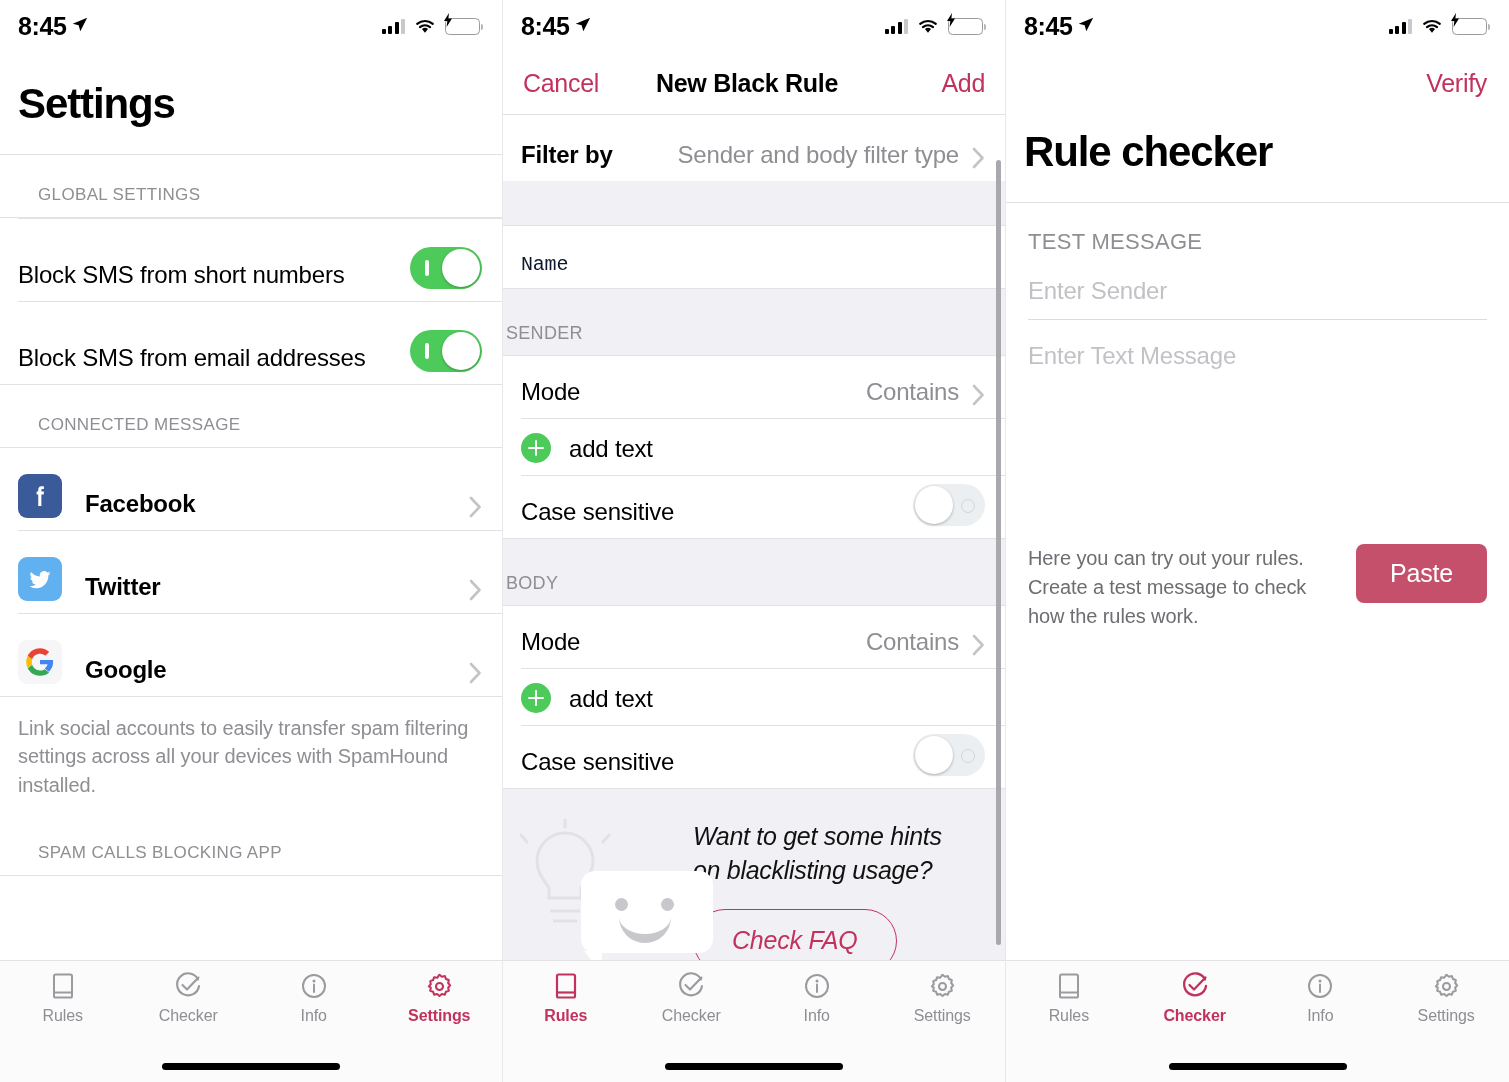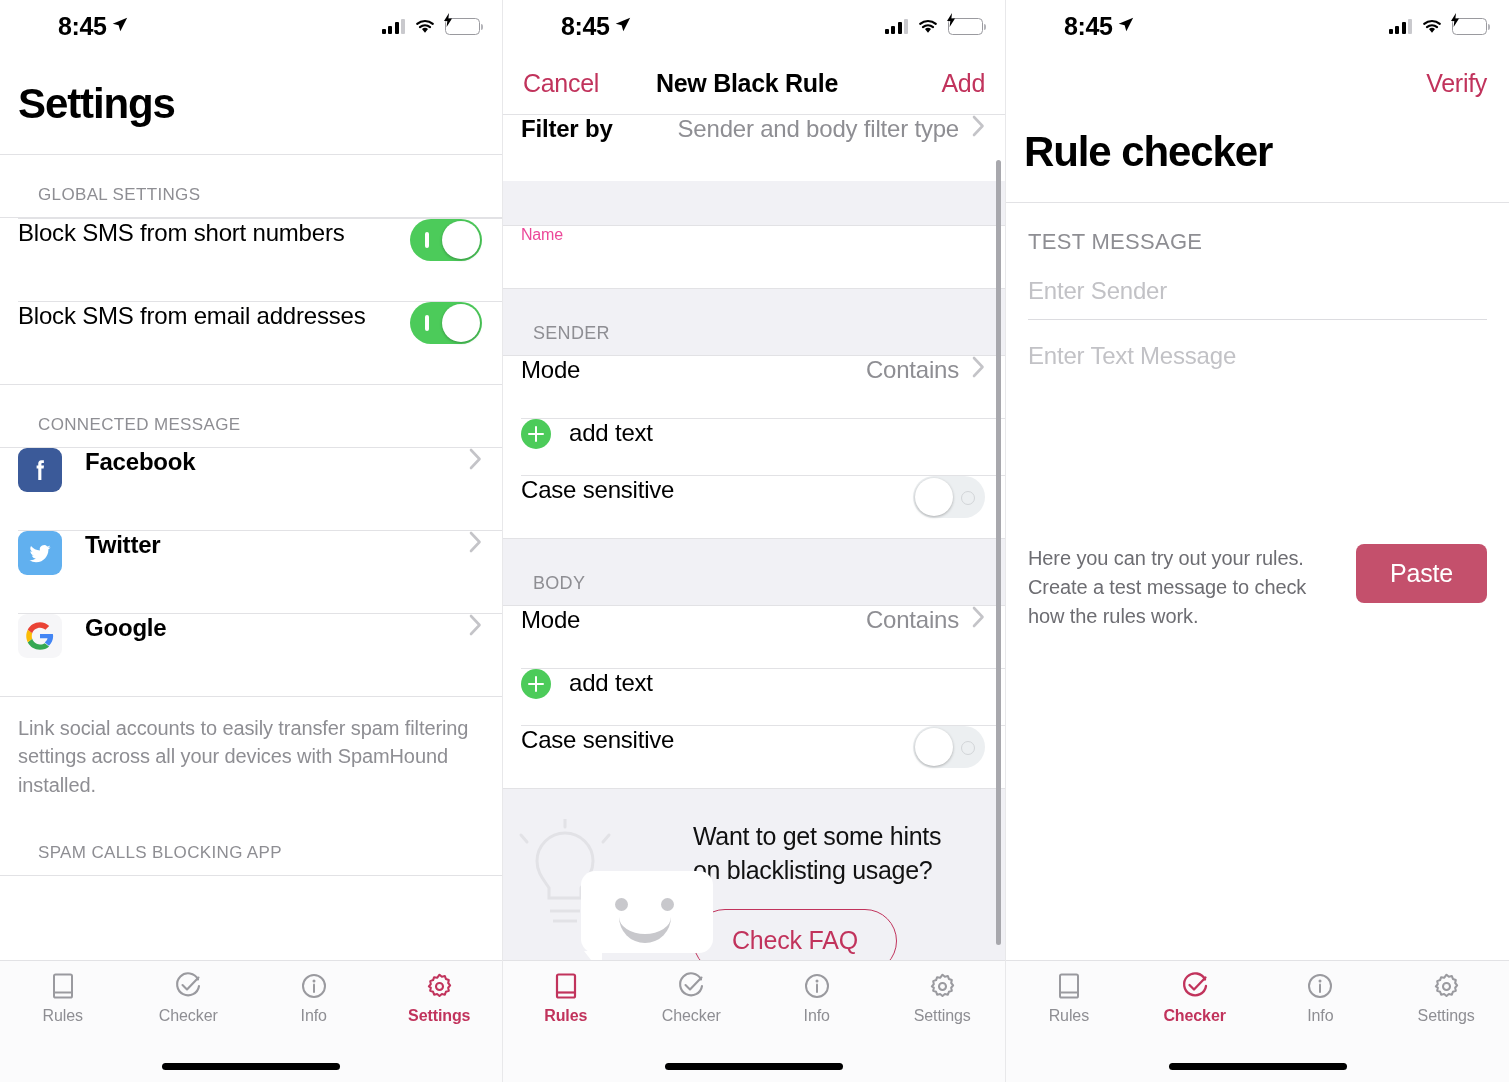--- a/index.html
+++ b/index.html
@@ -19,21 +19,20 @@
     border-right: 1px solid #e8e8ea;
   }
   .screen:last-child { border-right: none; }
 
   
   .statusbar {
     height: 52px;
     display: flex; align-items: center; justify-content: space-between;
     padding: 0 22px 0 18px;
     position: relative;
-    margin-left: 40px;
   }
   .sb-left { display: flex; align-items: center; gap: 5px; }
   .sb-time { font-size: 25px; font-weight: 700; color: #000; letter-spacing: -0.4px; }
   .sb-loc { width: 17px; height: 17px; display:inline-block; position: relative; top: -2px;}
   .sb-right { display: flex; align-items: center; gap: 9px; }
   .sig { display: flex; align-items: flex-end; gap: 2.5px; height: 16px; }
   .sig i { width: 4px; background: #000; border-radius: 1px; display:block; }
   .sig i:nth-child(1){ height: 5px; }
   .sig i:nth-child(2){ height: 8.5px; }
   .sig i:nth-child(3){ height: 12px; }
@@ -61,22 +60,22 @@
   .grouphdr {
     font-size: 17px; color: #8e8e93; letter-spacing: 0.35px;
     padding: 30px 18px 12px 18px;
     text-transform: none;
     margin-left: 20px;
   }
 
   
   .cell {
     min-height: 82px;
-    display: flex; align-items: flex-start;
-    padding: 0 20px 0 18px;
+    display: flex; align-items: flex-end;
+    padding: 0 20px 12px 18px;
     background: #fff;
     position: relative;
   }
   .cell-sep { height:1px; background:#e2e2e5; margin-left:18px; }
   .cell-title { font-size: 24px; color: #000; letter-spacing: -0.2px; }
   .cell-title.bold { font-weight: 700; }
   .cell-spacer { flex: 1; }
   .cell-value { font-size: 24px; color: #8e8e93; letter-spacing: -0.2px; }
   .chev { width: 13px; height: 22px; margin-left: 13px; flex: none; }
 
@@ -135,23 +134,23 @@
     background:#fff; position: relative;
   }
   .nav-btn { font-size: 25px; color: #c1335c; letter-spacing: -0.3px; }
   .nav-title { position:absolute; left:0; right:14px; text-align:center;
                font-size: 25px; font-weight:700; color:#000; letter-spacing:-0.3px; pointer-events:none; }
   .nav-spacer{flex:1;}
 
   
   .greygap { background: #f1f1f5; }
   .greygap.hdr { display:flex; align-items:flex-end; }
-  .greygap-lbl { font-size: 18px; color: #8e8e93; letter-spacing: 0.3px; padding: 0 0 11px 30px; }
-
-  .nameinput { font-size: 16px; color: #ec4899; letter-spacing:-0.2px; }
+  .greygap-lbl { font-size: 18px; color: #8e8e93; letter-spacing: 0.3px; padding: 0 0 11px 3px; }
+
+  .nameinput { font-size: 20px; color: #0f172a; letter-spacing:-0.2px;font-family:Liberation Mono, monospace; }
 
   .plusbtn {
     width: 30px; height: 30px; border-radius: 50%; background: #4ccb5a;
     position: relative; margin-right: 18px; flex:none;
   }
   .plusbtn::before, .plusbtn::after {
     content:''; position:absolute; background:#fff; border-radius:1px;
   }
   .plusbtn::before { left: 7px; top: 13.8px; width: 16px; height: 2.6px; }
   .plusbtn::after  { top: 7px; left: 13.8px; height: 16px; width: 2.6px; }
@@ -172,21 +171,21 @@
     border-width: 0 18px 23px 0; border-style: solid;
     border-color: transparent #fff transparent transparent;
   }
   .eye { position:absolute; width: 13px; height: 13px; border-radius:50%; background:#c8c8cc; top: 27px; }
   .eye.l { left: 34px; } .eye.r { left: 80px; }
   .smile {
     position:absolute; left: 38px; top: 46px; width: 52px; height: 26px;
     border: 0 solid #c8c8cc; border-bottom-width: 9px;
     border-radius: 0 0 40px 40px; border-color:#c8c8cc;
   }
-  .faq-text { flex:1; padding-right: 18px; }
+  .faq-text { flex:1; padding-right: 18px; font-style: italic; }
   .faq-q { font-size: 25px; color: #111; line-height: 1.33; letter-spacing:-0.3px; max-width: 275px; }
   .faq-btn {
     margin-top: 22px; display:inline-flex; align-items:center; justify-content:center;
     height: 64px; padding: 0 38px; border: 1.6px solid #c1335c; border-radius: 32px;
     font-size: 25px; color: #c1335c; letter-spacing:-0.2px; background:transparent;text-align:right;
   }
 
   .scrollbar {
     position:absolute; right: 4px; top: 160px; width: 5px; height: 785px;
     background: #a8a8ad; border-radius: 3px;

